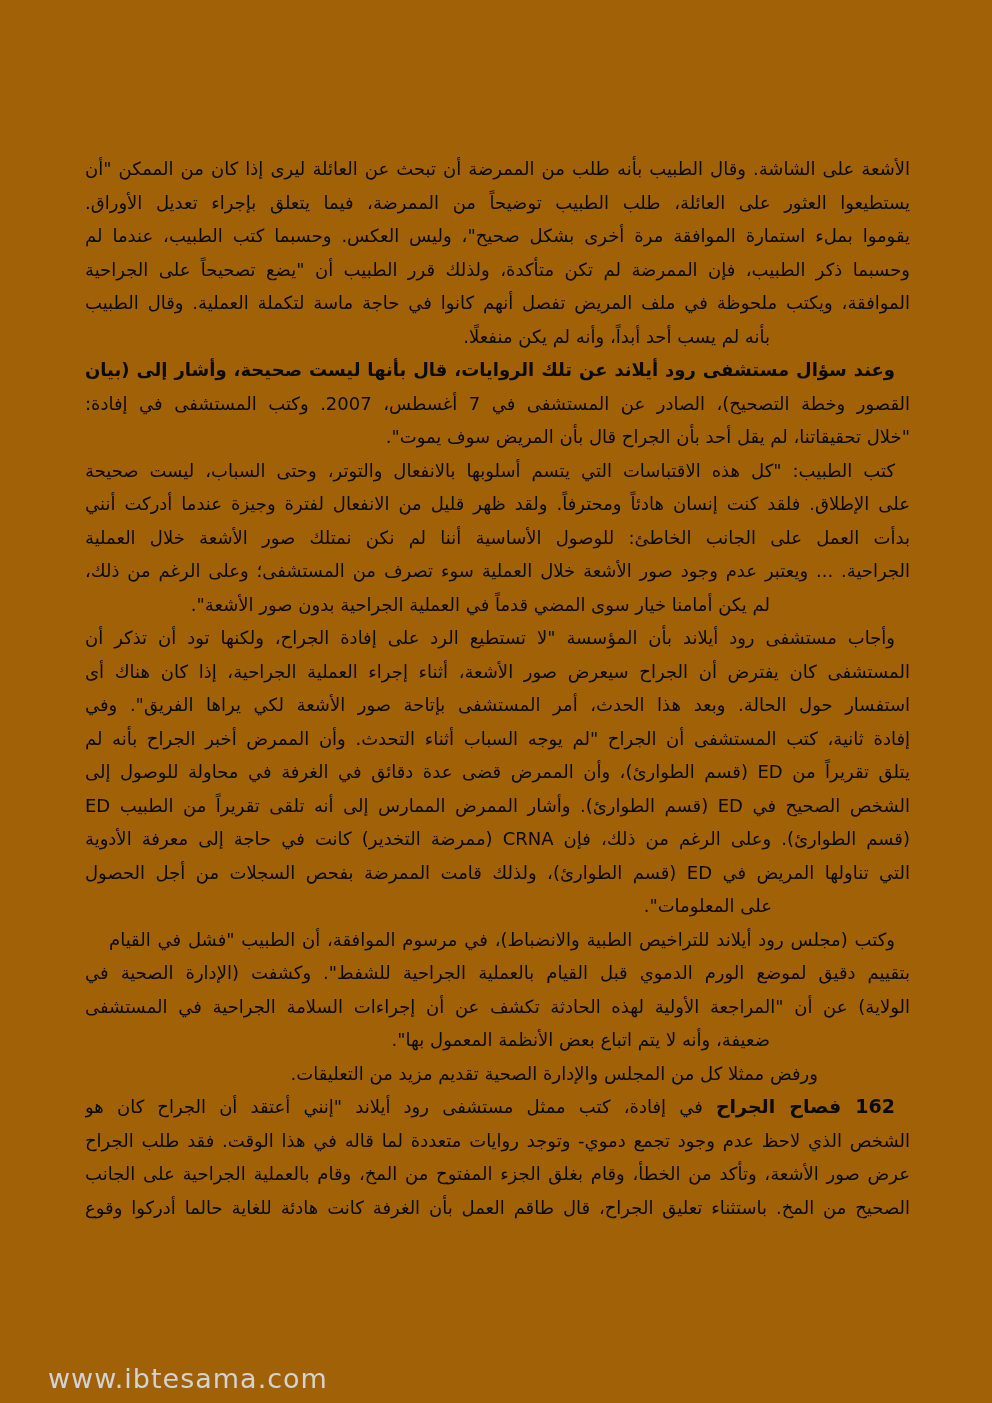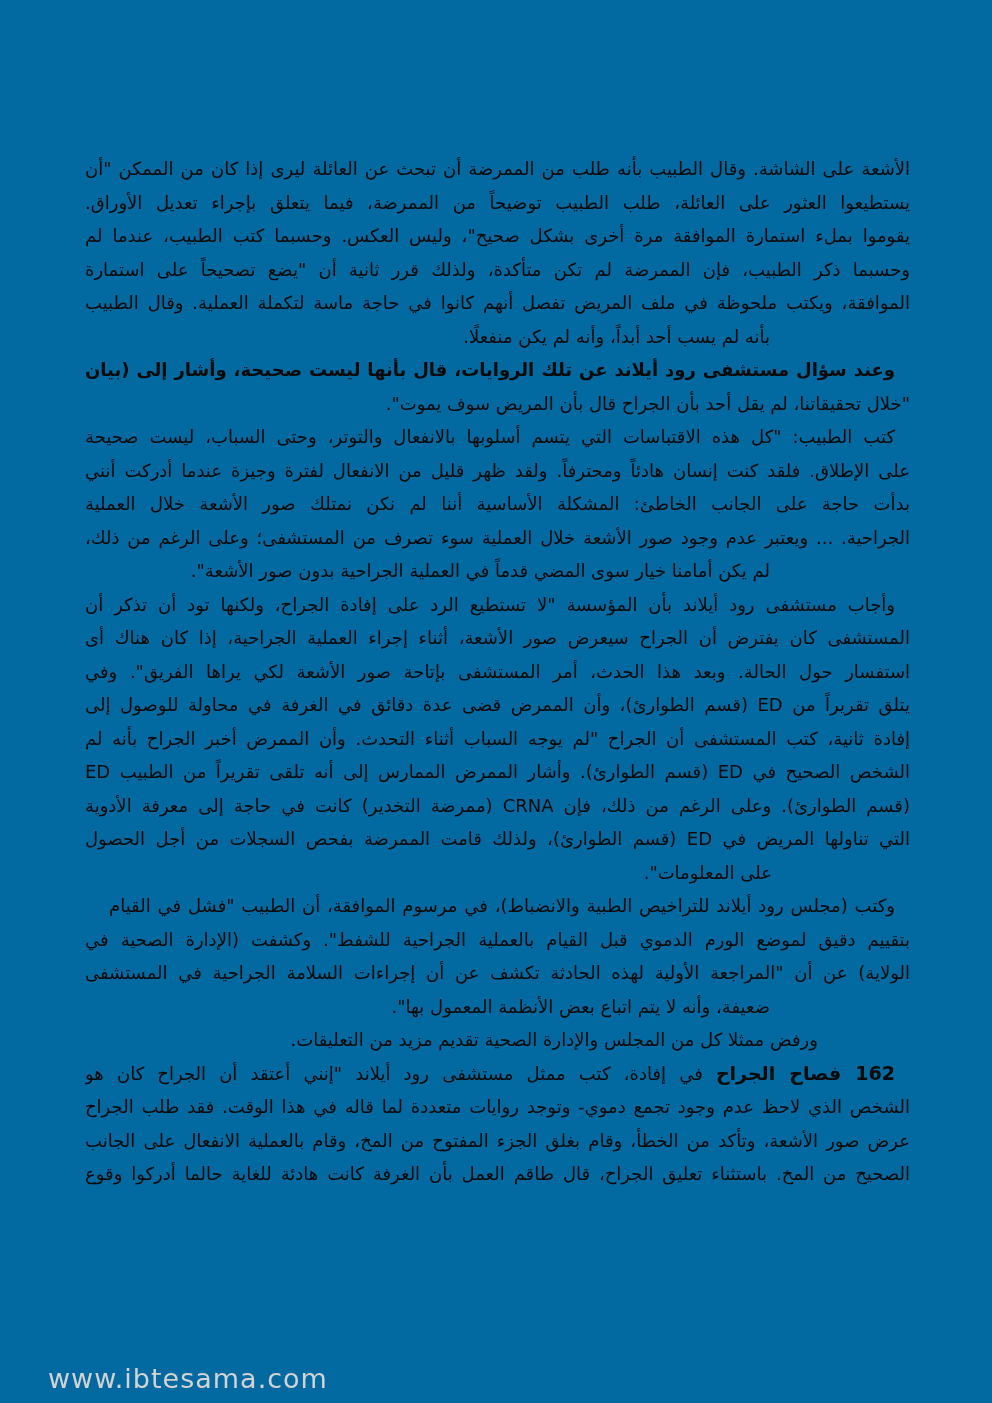--- a/index.html
+++ b/index.html
@@ -1,19 +1,19 @@
 <!DOCTYPE html>
 <html lang="ar" dir="rtl"><head>
 <meta charset="utf-8">
 <style>
   html,body{margin:0;padding:0;background:#e8e8e8;}
   .page{
     position:relative;
     width:992px;height:1403px;
-    background:#0369a1;
+    background:#a16207;
     overflow:hidden;
     font-family:"DejaVu Sans",sans-serif;
   }
   .text-column{
     position:absolute;
     top:152px;
     left:85px;
     width:825px;
     direction:rtl;
     color:#0a0a0a;
@@ -49,56 +49,57 @@
 </style>
 </head>
 <body>
 
 <div class="page">
   <div class="text-column">
       <div class="paragraph">
         <div class="line line-justify">الأشعة على الشاشة. وقال الطبيب بأنه طلب من الممرضة أن تبحث عن العائلة ليرى إذا كان من الممكن "أن</div>
         <div class="line line-justify">يستطيعوا العثور على العائلة، طلب الطبيب توضيحاً من الممرضة، فيما يتعلق بإجراء تعديل الأوراق.</div>
         <div class="line line-justify">يقوموا بملء استمارة الموافقة مرة أخرى بشكل صحيح"، وليس العكس. وحسبما كتب الطبيب، عندما لم</div>
-        <div class="line line-justify">وحسبما ذكر الطبيب، فإن الممرضة لم تكن متأكدة، ولذلك قرر ثانية أن "يضع تصحيحاً على استمارة</div>
+        <div class="line line-justify">وحسبما ذكر الطبيب، فإن الممرضة لم تكن متأكدة، ولذلك قرر الطبيب أن "يضع تصحيحاً على الجراحية</div>
         <div class="line line-justify">الموافقة، ويكتب ملحوظة في ملف المريض تفصل أنهم كانوا في حاجة ماسة لتكملة العملية. وقال الطبيب</div>
         <div class="line line-right" style="padding-right: 140px;">بأنه لم يسب أحد أبداً، وأنه لم يكن منفعلًا.</div>
       </div>
       <div class="paragraph">
         <div class="line line-justify" style="padding-right: 15px; font-weight: bold;">وعند سؤال مستشفى رود أيلاند عن تلك الروايات، قال بأنها ليست صحيحة، وأشار إلى (بيان أوجه</div>
+        <div class="line line-justify">القصور وخطة التصحيح)، الصادر عن المستشفى في 7 أغسطس، 2007. وكتب المستشفى في إفادة:</div>
         <div class="line line-right">"خلال تحقيقاتنا، لم يقل أحد بأن الجراح قال بأن المريض سوف يموت".</div>
       </div>
       <div class="paragraph">
         <div class="line line-justify" style="padding-right: 15px;">كتب الطبيب: "كل هذه الاقتباسات التي يتسم أسلوبها بالانفعال والتوتر، وحتى السباب، ليست صحيحة</div>
         <div class="line line-justify">على الإطلاق. فلقد كنت إنسان هادئاً ومحترفاً. ولقد ظهر قليل من الانفعال لفترة وجيزة عندما أدركت أنني</div>
-        <div class="line line-justify">بدأت حاجة على الجانب الخاطئ: المشكلة الأساسية أننا لم نكن نمتلك صور الأشعة خلال العملية</div>
+        <div class="line line-justify">بدأت العمل على الجانب الخاطئ: للوصول الأساسية أننا لم نكن نمتلك صور الأشعة خلال العملية</div>
         <div class="line line-justify">الجراحية. ... ويعتبر عدم وجود صور الأشعة خلال العملية سوء تصرف من المستشفى؛ وعلى الرغم من ذلك،</div>
         <div class="line line-right" style="padding-right: 140px;">لم يكن أمامنا خيار سوى المضي قدماً في العملية الجراحية بدون صور الأشعة".</div>
       </div>
       <div class="paragraph">
         <div class="line line-justify" style="padding-right: 15px;">وأجاب مستشفى رود أيلاند بأن المؤسسة "لا تستطيع الرد على إفادة الجراح، ولكنها تود أن تذكر أن</div>
         <div class="line line-justify">المستشفى كان يفترض أن الجراح سيعرض صور الأشعة، أثناء إجراء العملية الجراحية، إذا كان هناك أى</div>
         <div class="line line-justify">استفسار حول الحالة. وبعد هذا الحدث، أمر المستشفى بإتاحة صور الأشعة لكي يراها الفريق". وفي</div>
+        <div class="line line-justify">إفادة ثانية، كتب المستشفى أن الجراح "لم يوجه السباب أثناء التحدث. وأن الممرض أخبر الجراح بأنه لم</div>
         <div class="line line-justify">يتلق تقريراً من ED (قسم الطوارئ)، وأن الممرض قضى عدة دقائق في الغرفة في محاولة للوصول إلى</div>
-        <div class="line line-justify">إفادة ثانية، كتب المستشفى أن الجراح "لم يوجه السباب أثناء التحدث. وأن الممرض أخبر الجراح بأنه لم</div>
         <div class="line line-justify">الشخص الصحيح في ED (قسم الطوارئ). وأشار الممرض الممارس إلى أنه تلقى تقريراً من الطبيب ED</div>
         <div class="line line-justify">(قسم الطوارئ). وعلى الرغم من ذلك، فإن CRNA (ممرضة التخدير) كانت في حاجة إلى معرفة الأدوية</div>
         <div class="line line-justify">التي تناولها المريض في ED (قسم الطوارئ)، ولذلك قامت الممرضة بفحص السجلات من أجل الحصول</div>
         <div class="line line-right" style="padding-right: 138px;">على المعلومات".</div>
       </div>
       <div class="paragraph">
         <div class="line line-justify" style="padding-right: 15px; margin-left: 24px;">وكتب (مجلس رود أيلاند للتراخيص الطبية والانضباط)، في مرسوم الموافقة، أن الطبيب "فشل في القيام</div>
         <div class="line line-justify">بتقييم دقيق لموضع الورم الدموي قبل القيام بالعملية الجراحية للشفط". وكشفت (الإدارة الصحية في</div>
         <div class="line line-justify">الولاية) عن أن "المراجعة الأولية لهذه الحادثة تكشف عن أن إجراءات السلامة الجراحية في المستشفى</div>
         <div class="line line-right" style="padding-right: 140px;">ضعيفة، وأنه لا يتم اتباع بعض الأنظمة المعمول بها".</div>
       </div>
       <div class="paragraph">
         <div class="line line-right" style="padding-right: 92px;">ورفض ممثلا كل من المجلس والإدارة الصحية تقديم مزيد من التعليقات.</div>
       </div>
       <div class="paragraph">
         <div class="line line-justify" style="padding-right: 15px;"><span class="seg-bold">162 فصاح الجراح</span><span> في إفادة، كتب ممثل مستشفى رود أيلاند "إنني أعتقد أن الجراح كان هو</span></div>
         <div class="line line-justify">الشخص الذي لاحظ عدم وجود تجمع دموي- وتوجد روايات متعددة لما قاله في هذا الوقت. فقد طلب الجراح</div>
-        <div class="line line-justify">عرض صور الأشعة، وتأكد من الخطأ، وقام بغلق الجزء المفتوح من المخ، وقام بالعملية الانفعال على الجانب</div>
+        <div class="line line-justify">عرض صور الأشعة، وتأكد من الخطأ، وقام بغلق الجزء المفتوح من المخ، وقام بالعملية الجراحية على الجانب</div>
         <div class="line line-justify">الصحيح من المخ. باستثناء تعليق الجراح، قال طاقم العمل بأن الغرفة كانت هادئة للغاية حالما أدركوا وقوع</div>
       </div>
     </div>
   <div class="watermark">www.ibtesama.com</div>
 </div>
 
 </body></html>

